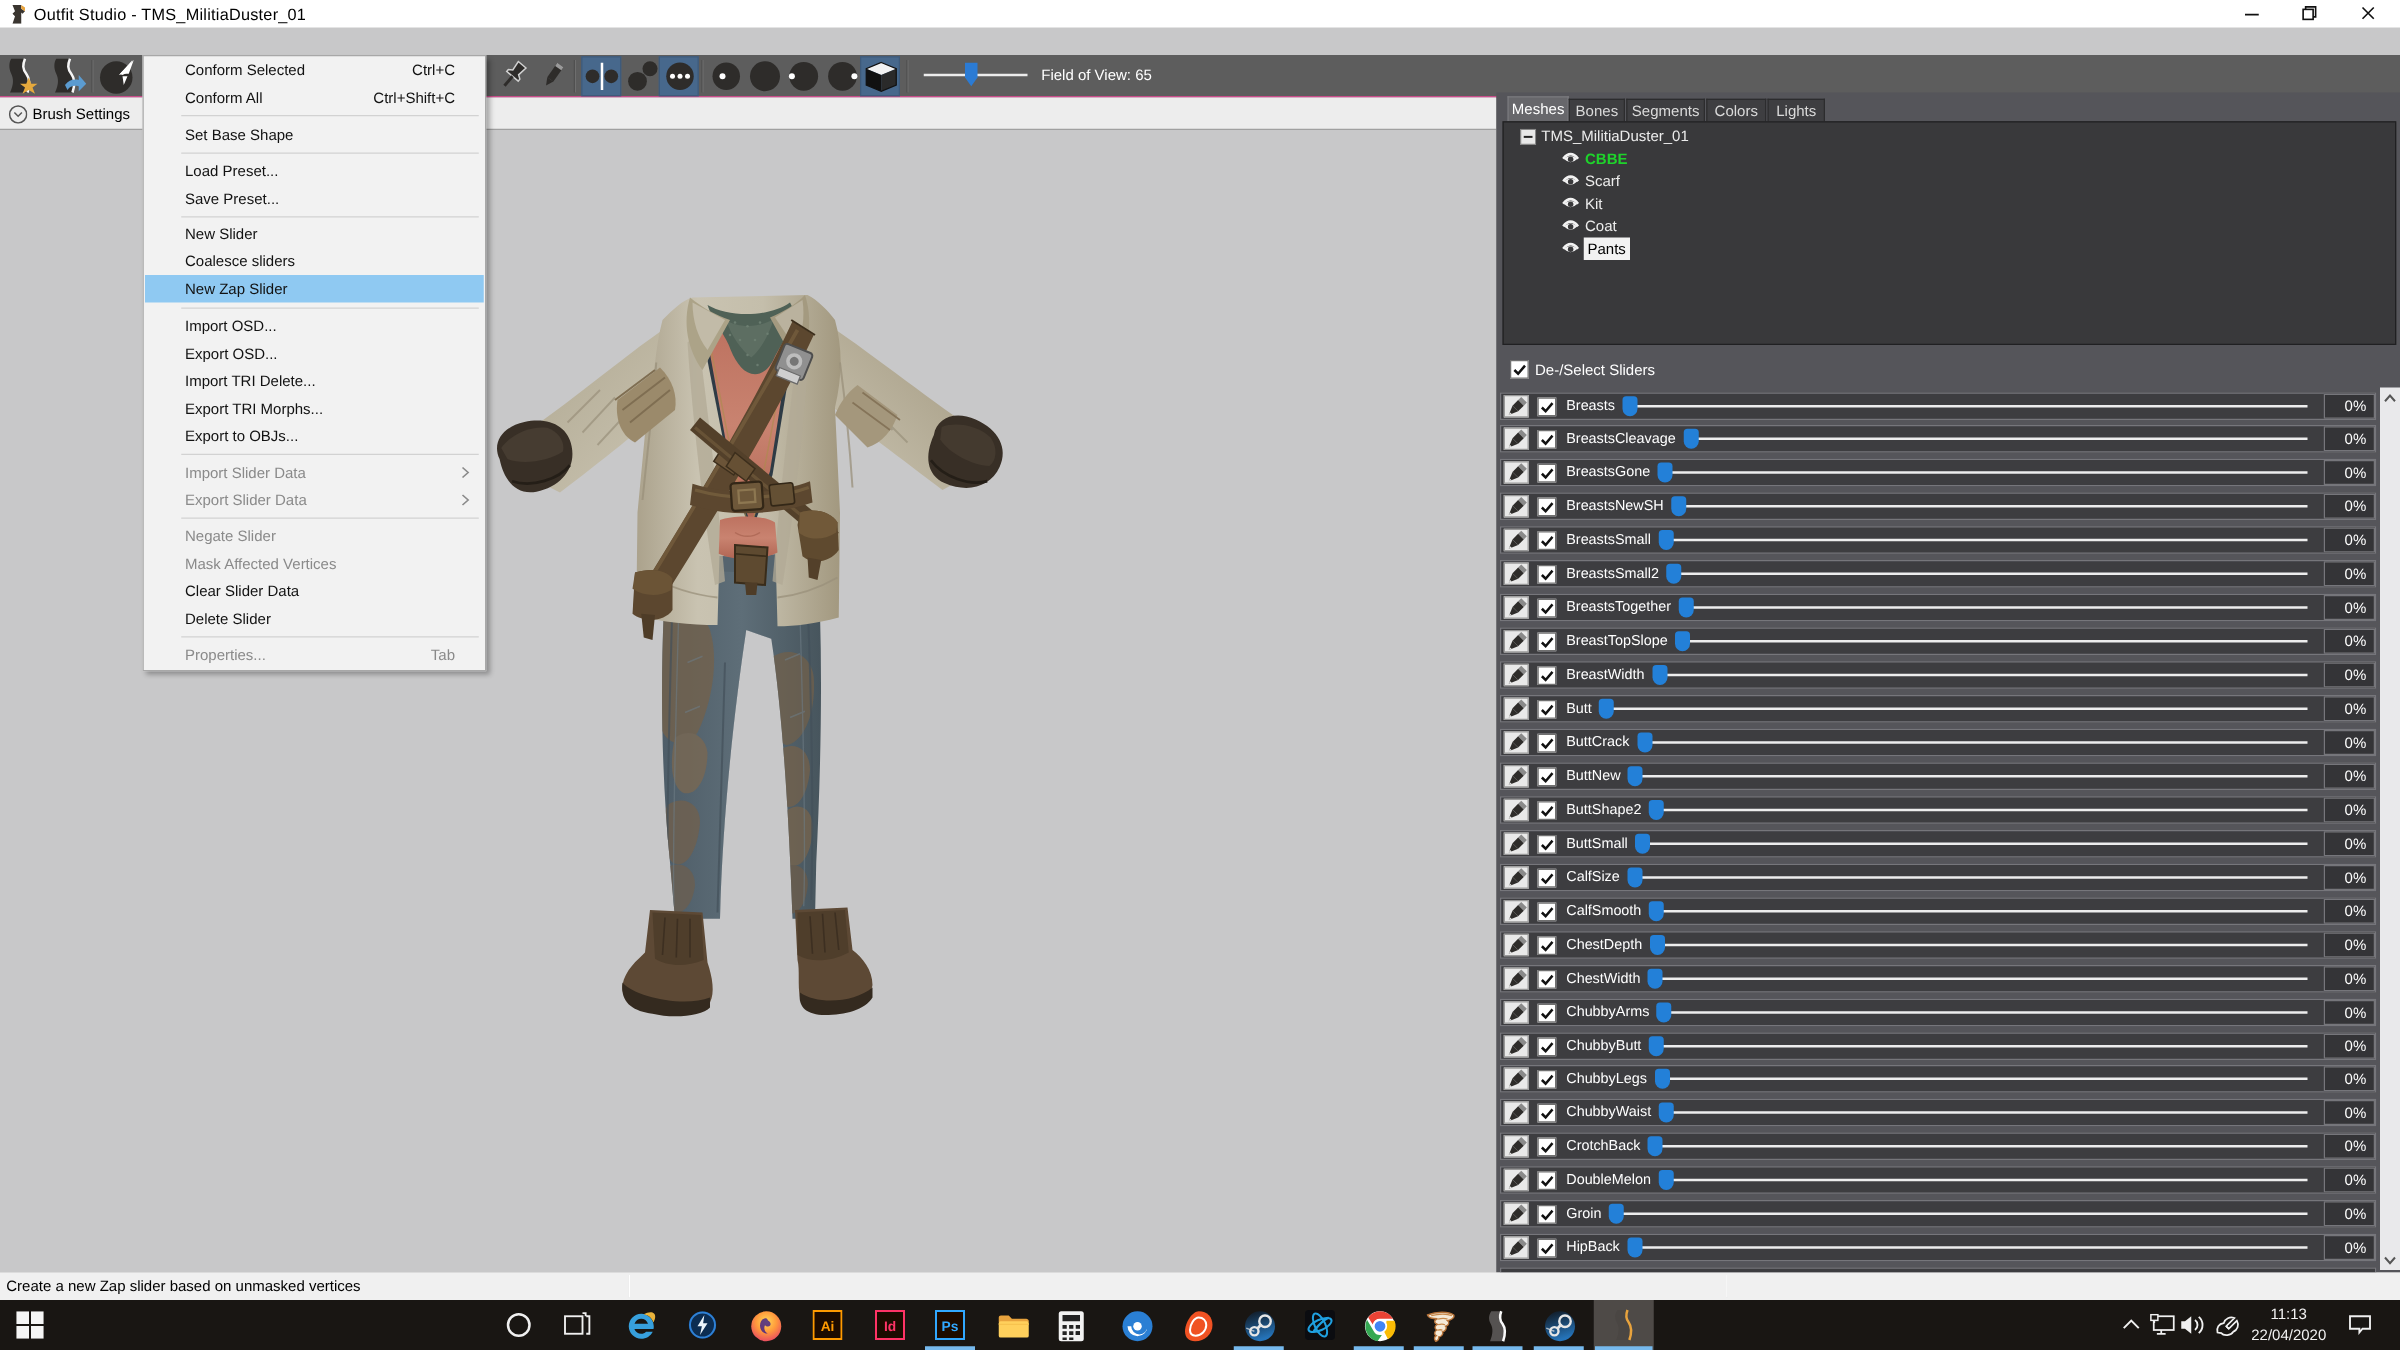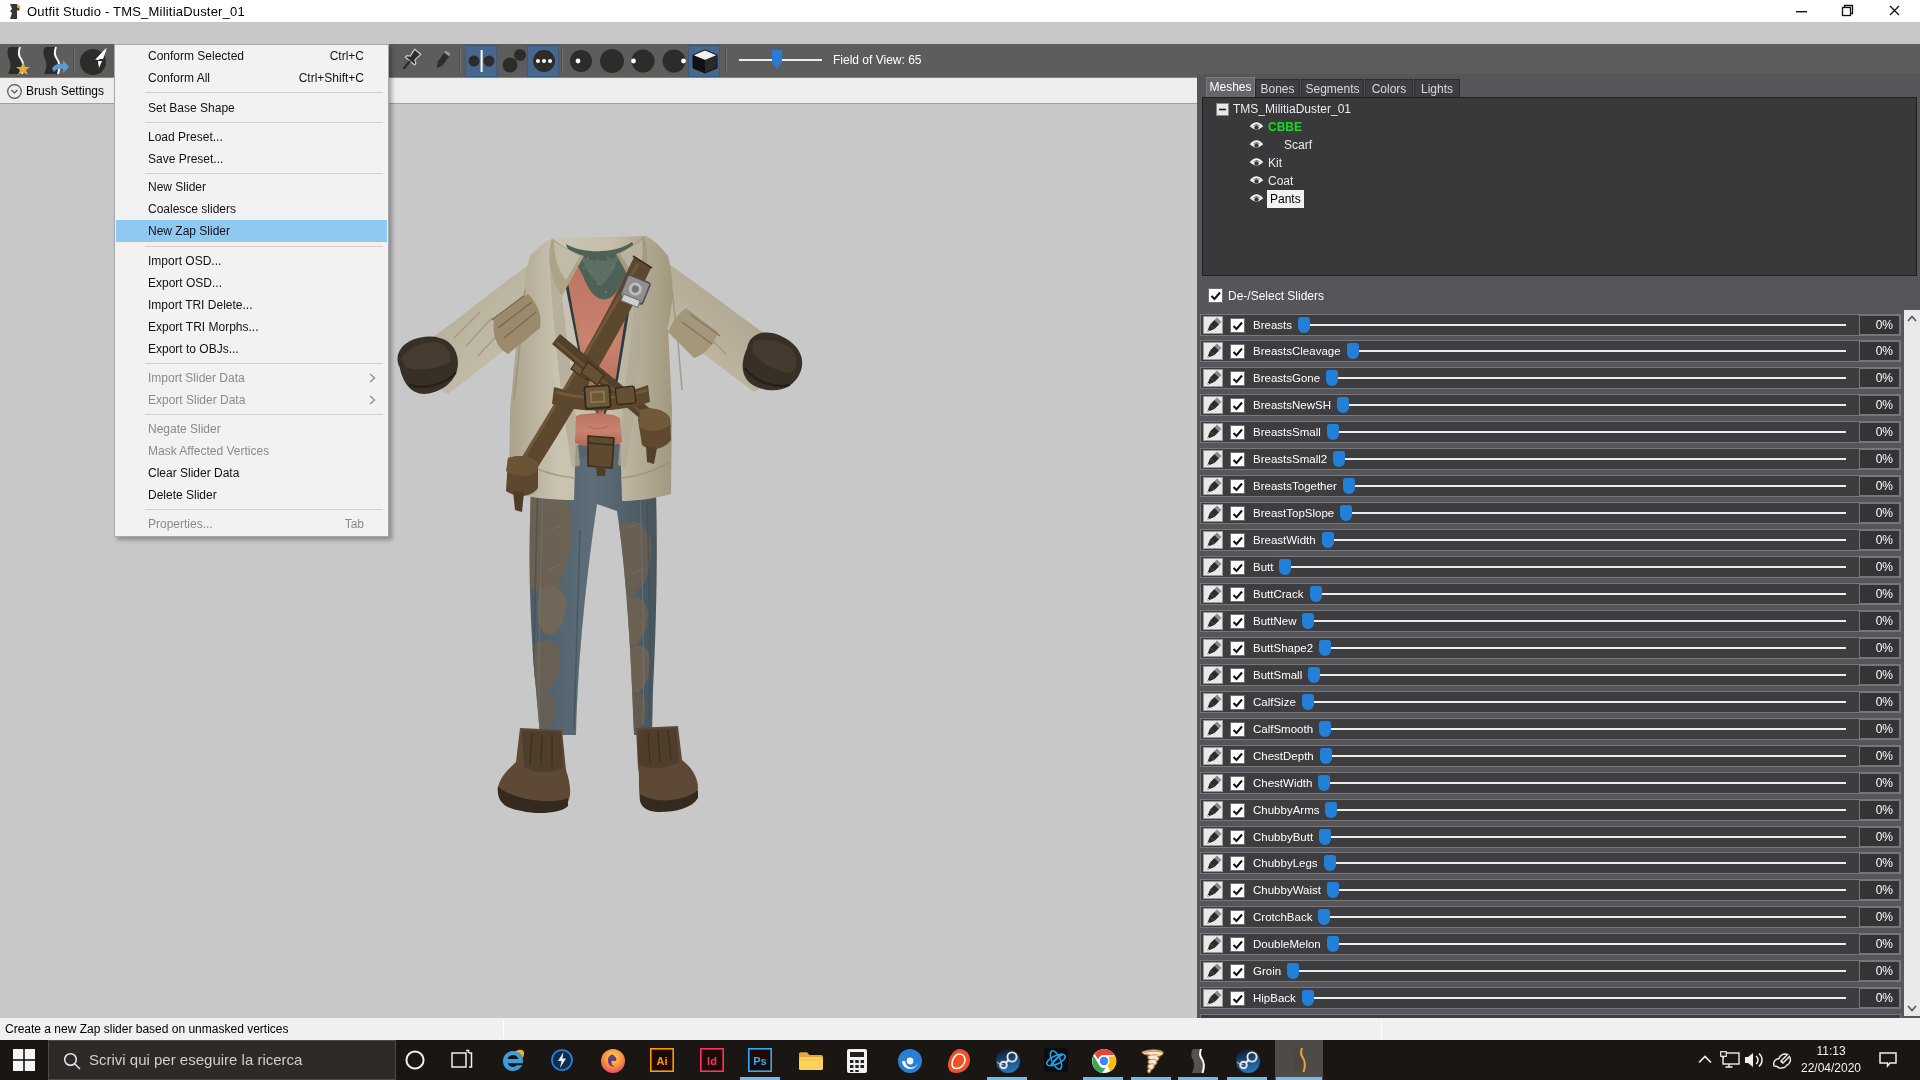--- a/index.html
+++ b/index.html
@@ -164,21 +164,21 @@
  <path d="M1 6.5 Q7.5 -1.5 14 6.5" fill="none" stroke="#f2f2f2" stroke-width="2.2"></path>
  <path d="M1.5 6.5 Q7.5 12.5 13.5 6.5 Q7.5 2 1.5 6.5 Z" fill="#f2f2f2"></path>
  <circle cx="7.5" cy="7" r="2.4" fill="#39393b"></circle>
 </svg>
 <div class="trow" style="left:65px;top:20px;color:#1ed32b;font-weight:bold;">CBBE</div>
 <svg class="eye" style="left:46px;top:41px" width="15" height="12" viewBox="0 0 15 12">
  <path d="M1 6.5 Q7.5 -1.5 14 6.5" fill="none" stroke="#f2f2f2" stroke-width="2.2"></path>
  <path d="M1.5 6.5 Q7.5 12.5 13.5 6.5 Q7.5 2 1.5 6.5 Z" fill="#f2f2f2"></path>
  <circle cx="7.5" cy="7" r="2.4" fill="#39393b"></circle>
 </svg>
-<div class="trow" style="left:81px;top:38px;color:#ececec;">Scarf</div>
+<div class="trow" style="left:65px;top:38px;color:#ececec;">Scarf</div>
 <svg class="eye" style="left:46px;top:59px" width="15" height="12" viewBox="0 0 15 12">
  <path d="M1 6.5 Q7.5 -1.5 14 6.5" fill="none" stroke="#f2f2f2" stroke-width="2.2"></path>
  <path d="M1.5 6.5 Q7.5 12.5 13.5 6.5 Q7.5 2 1.5 6.5 Z" fill="#f2f2f2"></path>
  <circle cx="7.5" cy="7" r="2.4" fill="#39393b"></circle>
 </svg>
 <div class="trow" style="left:65px;top:56px;color:#ececec;">Kit</div>
 <svg class="eye" style="left:46px;top:77px" width="15" height="12" viewBox="0 0 15 12">
  <path d="M1 6.5 Q7.5 -1.5 14 6.5" fill="none" stroke="#f2f2f2" stroke-width="2.2"></path>
  <path d="M1.5 6.5 Q7.5 12.5 13.5 6.5 Q7.5 2 1.5 6.5 Z" fill="#f2f2f2"></path>
  <circle cx="7.5" cy="7" r="2.4" fill="#39393b"></circle>
@@ -760,27 +760,20 @@
  <div class="spane" style="left:503px"></div>
  <div class="spane" style="left:1381px"></div>
 </div>
 <div class="abs" id="taskbar">
 <svg class="abs" style="left:13px;top:9px" width="22" height="22" viewBox="0 0 22 22">
  <rect x="0" y="0" width="10.2" height="10.2" fill="#f5f5f5"></rect>
       <rect x="11.8" y="0" width="10.2" height="10.2" fill="#f5f5f5"></rect>
  <rect x="0" y="11.8" width="10.2" height="10.2" fill="#f5f5f5"></rect>
       <rect x="11.8" y="11.8" width="10.2" height="10.2" fill="#f5f5f5"></rect>
 </svg>
-<div class="abs" style="left:48px;top:0px;width:348px;height:40px;background:#2d2a28;border:1px solid #4e4b48;">
- <svg class="abs" style="left:14px;top:11px" width="18" height="18" viewBox="0 0 18 18">
-  <circle cx="7.5" cy="7.5" r="5.8" fill="none" stroke="#e8e8e8" stroke-width="1.5"></circle>
-  <path d="M12 12 L17 17" stroke="#e8e8e8" stroke-width="1.5"></path>
- </svg>
- <span style="position:absolute;left:40px;top:10px;font-size:15px;color:#cfcfcf;">Scrivi qui per eseguire la ricerca</span>
-</div>
 <svg class="abs" style="left:404px;top:9px" width="22" height="22" viewBox="0 0 22 22">
       <circle cx="11" cy="11" r="8.6" fill="none" stroke="#f0f0f0" stroke-width="2"></circle>
     </svg>
 <svg class="abs" style="left:451px;top:9px" width="22" height="22" viewBox="0 0 22 22">
  <rect x="1" y="4" width="14" height="14" fill="none" stroke="#f0f0f0" stroke-width="1.5"></rect>
  <path d="M18 4 L20.5 4 L20.5 18 L18 18 M15 1.5 L17.5 1.5 L17.5 4" fill="none" stroke="#f0f0f0" stroke-width="1.5"></path>
 </svg>
 <div class="ticon" style="left:500px"><svg width="26" height="26" viewBox="0 0 26 26">
  <path d="M13 3 C7.5 3 3 7.5 3 13 C3 18.5 7.5 23 13 23 C17 23 20.5 20.7 22.2 17.3 L16.8 17.3 C15.8 18.4 14.5 19 13 19 C10.5 19 8.4 17.4 7.5 15.2 L22.8 15.2 C23 14.5 23 13.7 23 13 C23 7.5 18.5 3 13 3 Z M13 7 C15.5 7 17.6 8.6 18.4 10.9 L7.6 10.9 C8.4 8.6 10.5 7 13 7 Z" fill="#37a0dd"></path>
  <path d="M23.2 2.8 C21.6 1.2 18 1.8 15 3.4 C18.8 4 21.7 6.6 22.7 10 C24.4 7 24.7 4.2 23.2 2.8 Z" fill="#e8b33c"></path>

